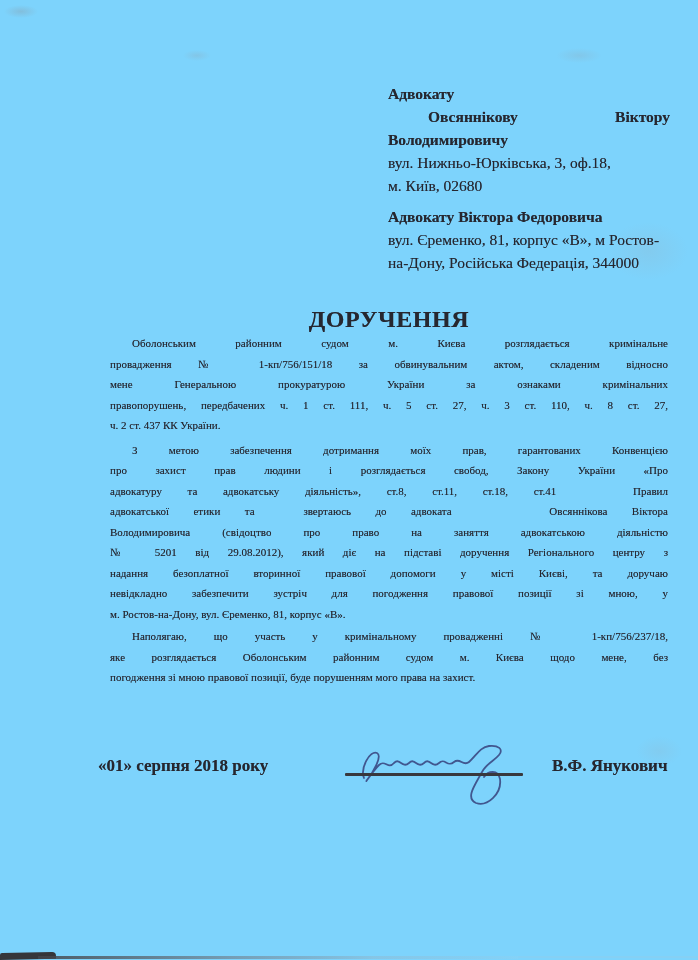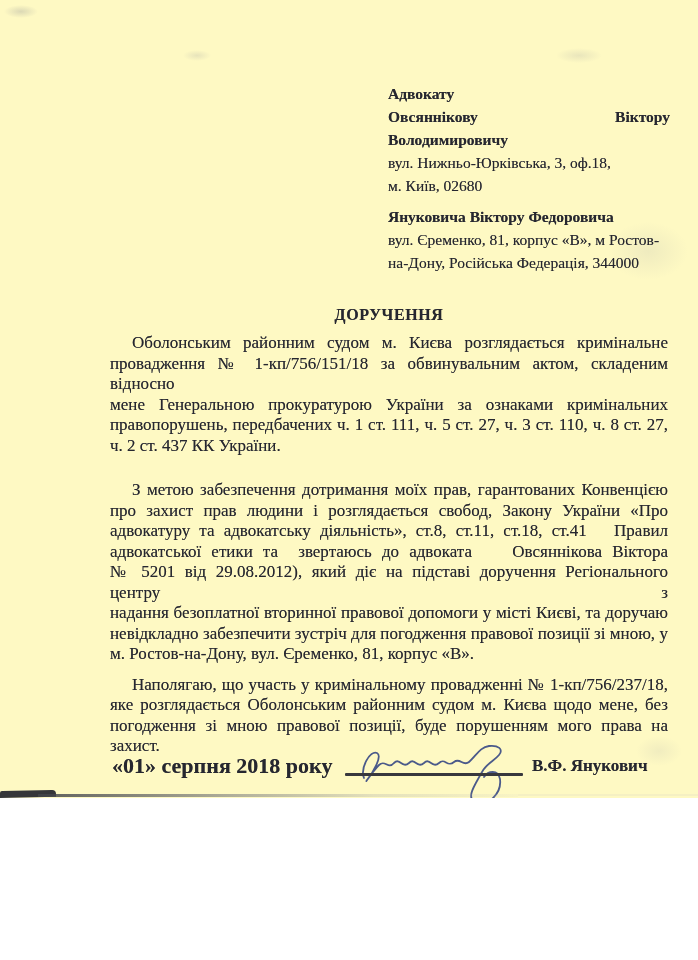--- a/index.html
+++ b/index.html
@@ -1,45 +1,45 @@
 <!DOCTYPE html>
 <html><head>
 <meta charset="utf-8">
 <style>
   html,body{margin:0;padding:0;}
   .page{
     position:relative;
-    width:698px;height:798px;
-    background:#fef9c3;
+    width:698px;height:960px;
+    background:#7dd3fc;
     font-family:"Liberation Serif", serif;
     color:#26272f;
     overflow:hidden;
     text-shadow:0 0 .35px rgba(40,42,60,.55);
   }
   .abs{position:absolute;}
   .bold{font-weight:bold;}
   
   .addr{width:282px;font-size:15.5px;line-height:23px;}
-  .addr .spread{text-align:justify;text-align-last:justify;}
+  .addr .spread{text-align:justify;text-align-last:justify;margin-left:40px;}
   
   .doc-title{
     left:110px;top:306px;width:558px;
-    text-align:center;font-weight:bold;font-size:16px;letter-spacing:.6px;
+    text-align:center;font-weight:bold;font-size:24px;letter-spacing:.6px;
   }
   
-  .bodytext{left:110px;top:333px;width:558px;font-size:17px;}
+  .bodytext{left:110px;top:333px;width:558px;font-size:11px;}
   .para{margin:0;}
-  .para + .para{margin-top:24px;}
-  .para.extra-gap{margin-top:10px;}
+  .para + .para{margin-top:4px;}
+  .para.extra-gap{margin-top:2px;}
   .para .line{line-height:20.5px;text-align:justify;text-align-last:justify;white-space:normal;}
   .para .line.first{text-indent:22px;}
   .para .line.last{text-align-last:left;}
   
-  .date-line{left:112px;top:754px;font-size:22px;line-height:23px;font-family:Liberation Serif, serif;}
-  .sig-name{left:532px;top:754px;font-size:17px;line-height:23px;text-align:right;}
+  .date-line{left:98px;top:754px;font-size:17px;line-height:23px;font-family:Liberation Serif, serif;}
+  .sig-name{left:552px;top:754px;font-size:17px;line-height:23px;text-align:right;}
   .sig-rule{left:345px;top:773px;width:178px;height:2.5px;background:#38383d;border-radius:1px;}
   .sig-svg{left:330px;top:722px;}
   
   .smudge{position:absolute;border-radius:50%;pointer-events:none;}
   .sm1{left:4px;top:5px;width:34px;height:13px;background:radial-gradient(closest-side,rgba(140,142,148,.30),rgba(140,142,148,0));}
   .sm2{left:183px;top:50px;width:28px;height:11px;background:radial-gradient(closest-side,rgba(150,152,158,.22),rgba(150,152,158,0));}
   .sm3{left:556px;top:48px;width:46px;height:15px;background:radial-gradient(closest-side,rgba(150,152,158,.20),rgba(150,152,158,0));}
   .sm4{left:608px;top:222px;width:80px;height:58px;background:radial-gradient(closest-side,rgba(160,162,168,.16),rgba(160,162,168,0));}
   .sm5{left:636px;top:736px;width:46px;height:30px;background:radial-gradient(closest-side,rgba(160,162,168,.14),rgba(160,162,168,0));}
   .edge-blob{position:absolute;left:0;bottom:0;width:56px;height:7px;background:#35363a;border-radius:2px 4px 0 0;transform:skewY(-1.2deg);transform-origin:left bottom;}
@@ -60,40 +60,41 @@
 
   <div class="abs addr" style="left:388px;top:82px;">
     <div class="bold">Адвокату</div>
     <div class="bold spread">Овсяннікову Віктору</div>
     <div class="bold">Володимировичу</div>
     <div>вул. Нижньо-Юрківська, 3, оф.18,</div>
     <div>м. Київ, 02680</div>
   </div>
 
   <div class="abs addr" style="left:388px;top:205px;">
-    <div class="bold">Януковича Віктору Федоровича</div>
+    <div class="bold">Адвокату Віктора Федоровича</div>
     <div>вул. Єременко, 81, корпус «В», м Ростов-</div>
     <div>на-Дону, Російська Федерація, 344000</div>
   </div>
 
   <div class="abs doc-title">ДОРУЧЕННЯ</div>
 
   <div class="abs bodytext">
     <div class="para">
         <div class="line first">Оболонським районним судом м. Києва розглядається кримінальне</div>
         <div class="line">провадження № 1-кп/756/151/18 за обвинувальним актом, складеним відносно</div>
         <div class="line">мене Генеральною прокуратурою України за ознаками кримінальних</div>
         <div class="line">правопорушень, передбачених ч. 1 ст. 111, ч. 5 ст. 27, ч. 3 ст. 110, ч. 8 ст. 27,</div>
         <div class="line last">ч. 2 ст. 437 КК України.</div>
       </div>
     <div class="para">
         <div class="line first">З метою забезпечення дотримання моїх прав, гарантованих Конвенцією</div>
         <div class="line">про захист прав людини і розглядається свобод, Закону України «Про</div>
         <div class="line">адвокатуру та адвокатську діяльність», ст.8, ст.11, ст.18, ст.41 &nbsp; Правил</div>
         <div class="line">адвокатської етики та &nbsp;звертаюсь до адвоката &nbsp;&nbsp; Овсяннікова Віктора</div>
+        <div class="line">Володимировича (свідоцтво про право на заняття адвокатською діяльністю</div>
         <div class="line">№ 5201 від 29.08.2012), який діє на підставі доручення Регіонального центру з</div>
         <div class="line">надання безоплатної вторинної правової допомоги у місті Києві, та доручаю</div>
         <div class="line">невідкладно забезпечити зустріч для погодження правової позиції зі мною, у</div>
         <div class="line last">м. Ростов-на-Дону, вул. Єременко, 81, корпус «В».</div>
       </div>
     <div class="para extra-gap">
         <div class="line first">Наполягаю, що участь у кримінальному провадженні № 1-кп/756/237/18,</div>
         <div class="line">яке розглядається Оболонським районним судом м. Києва щодо мене, без</div>
         <div class="line last">погодження зі мною правової позиції, буде порушенням мого права на захист.</div>
       </div>

